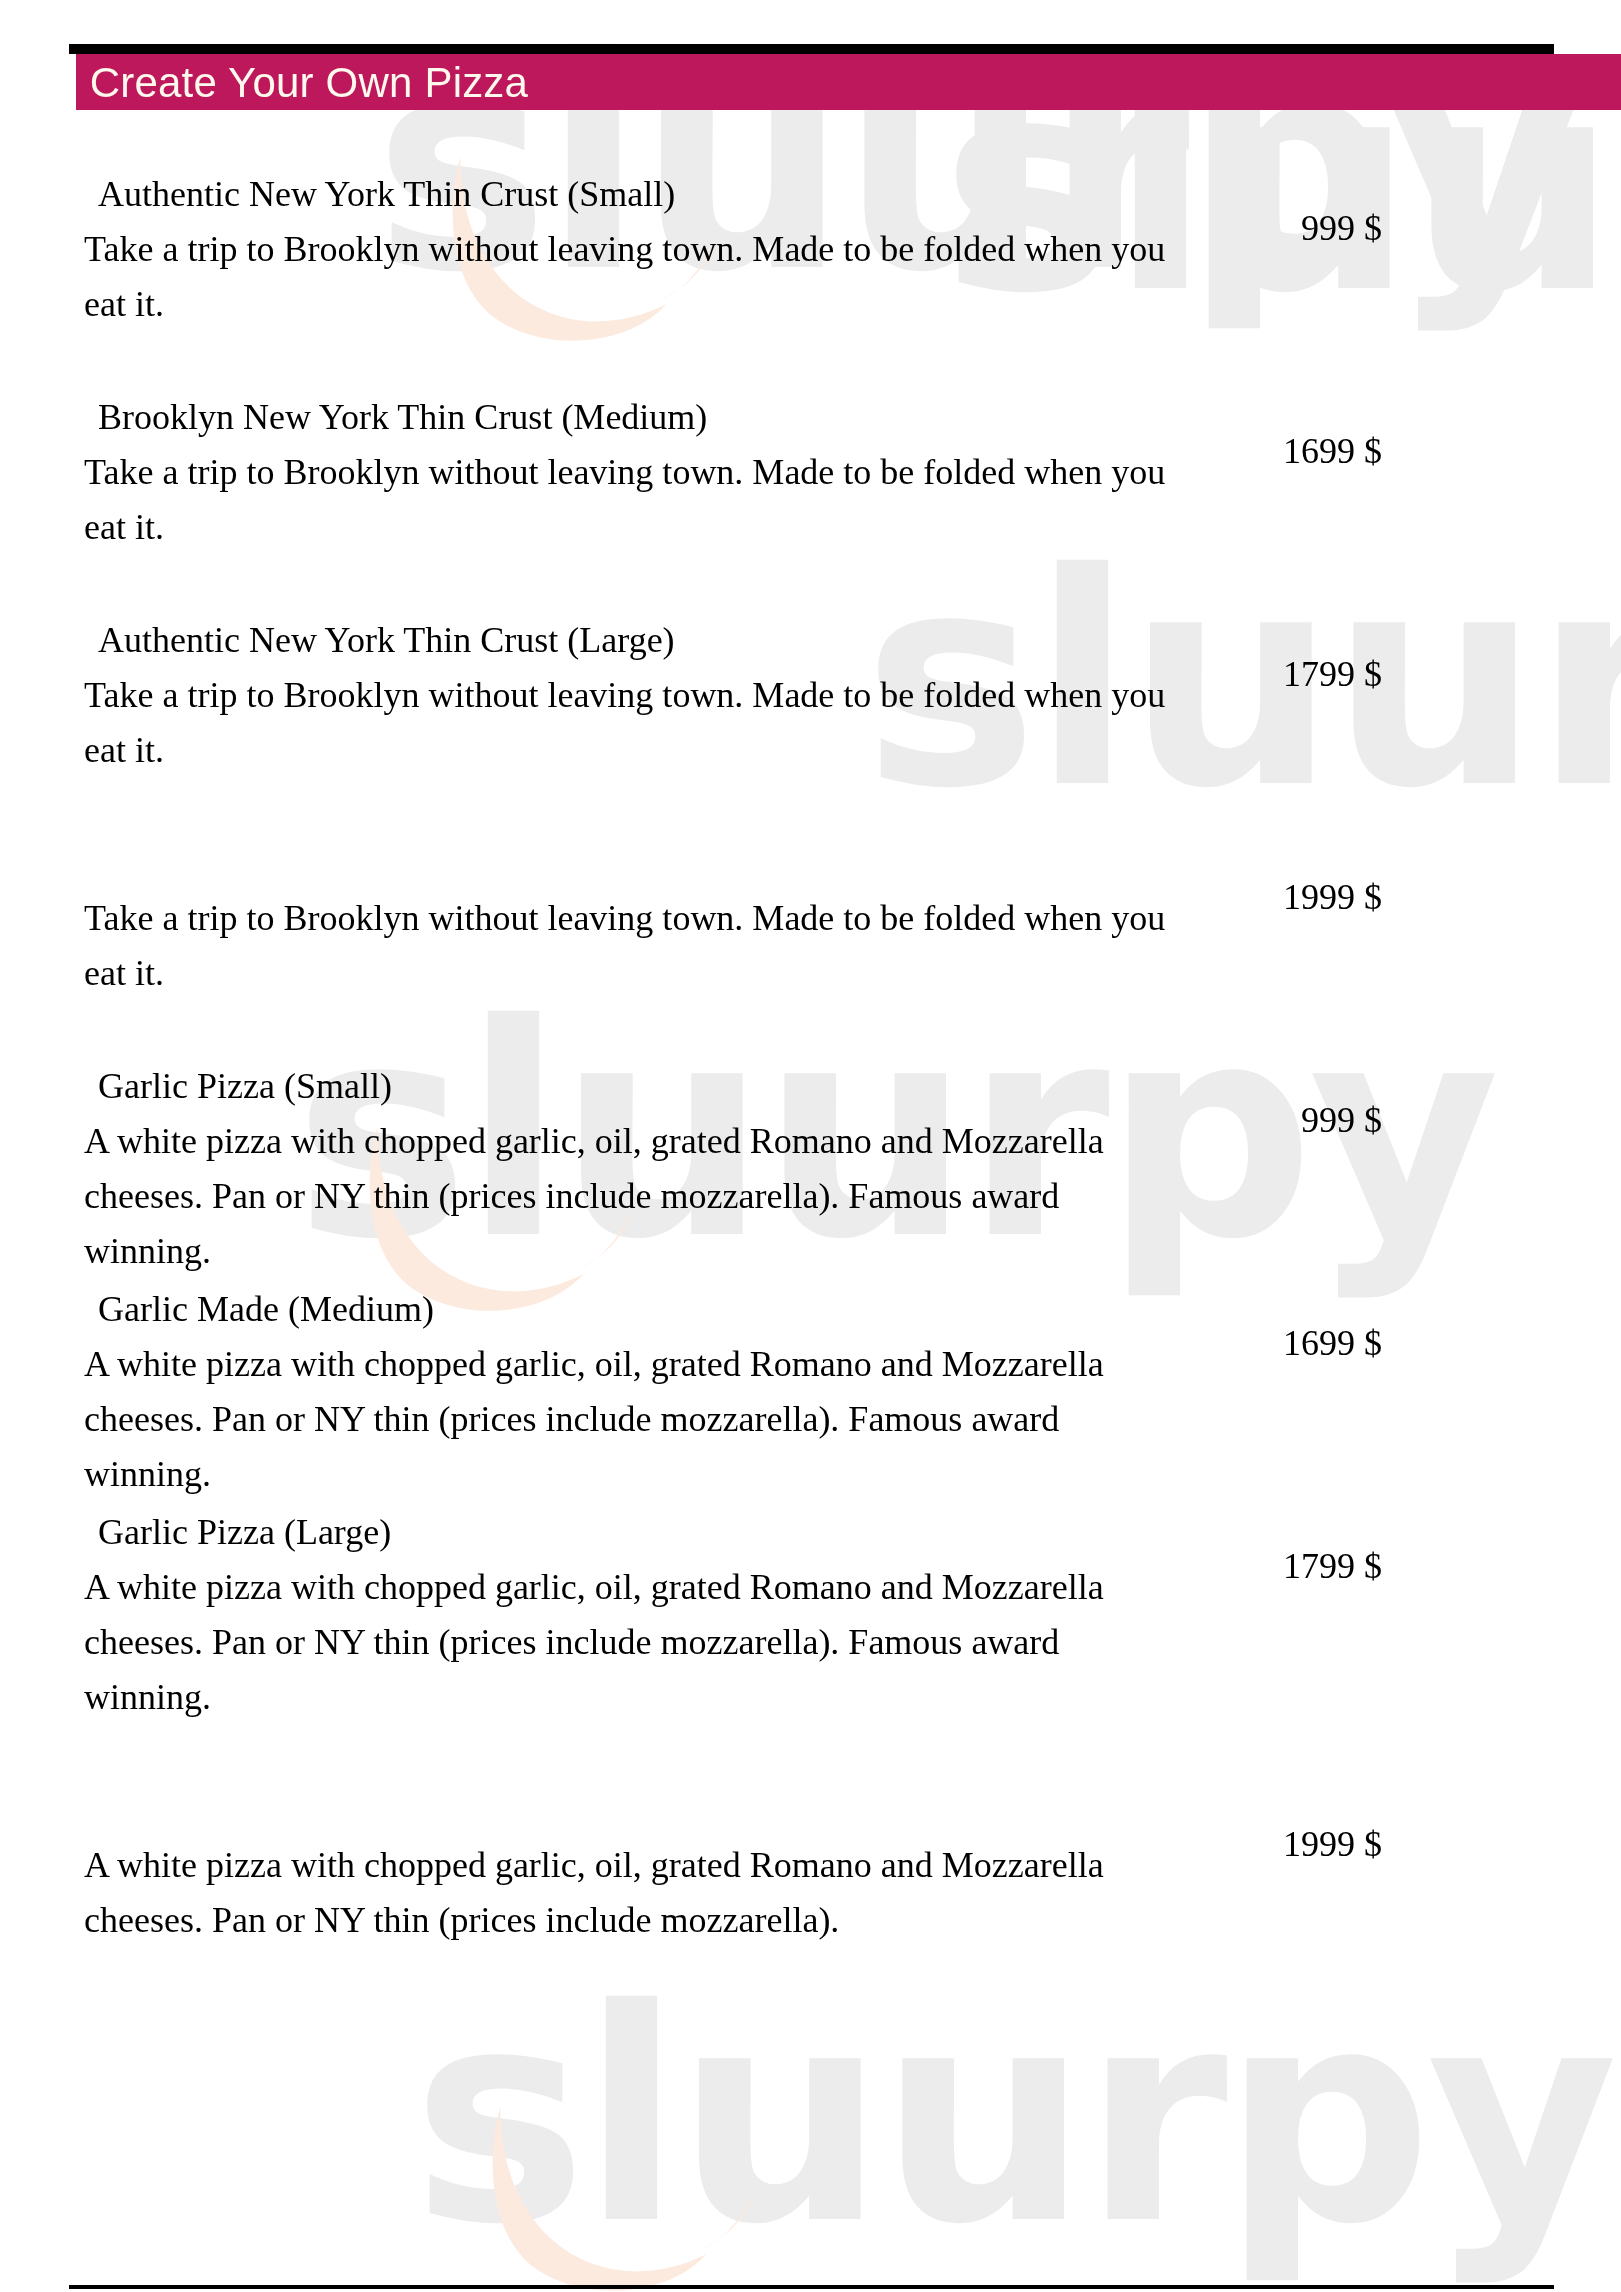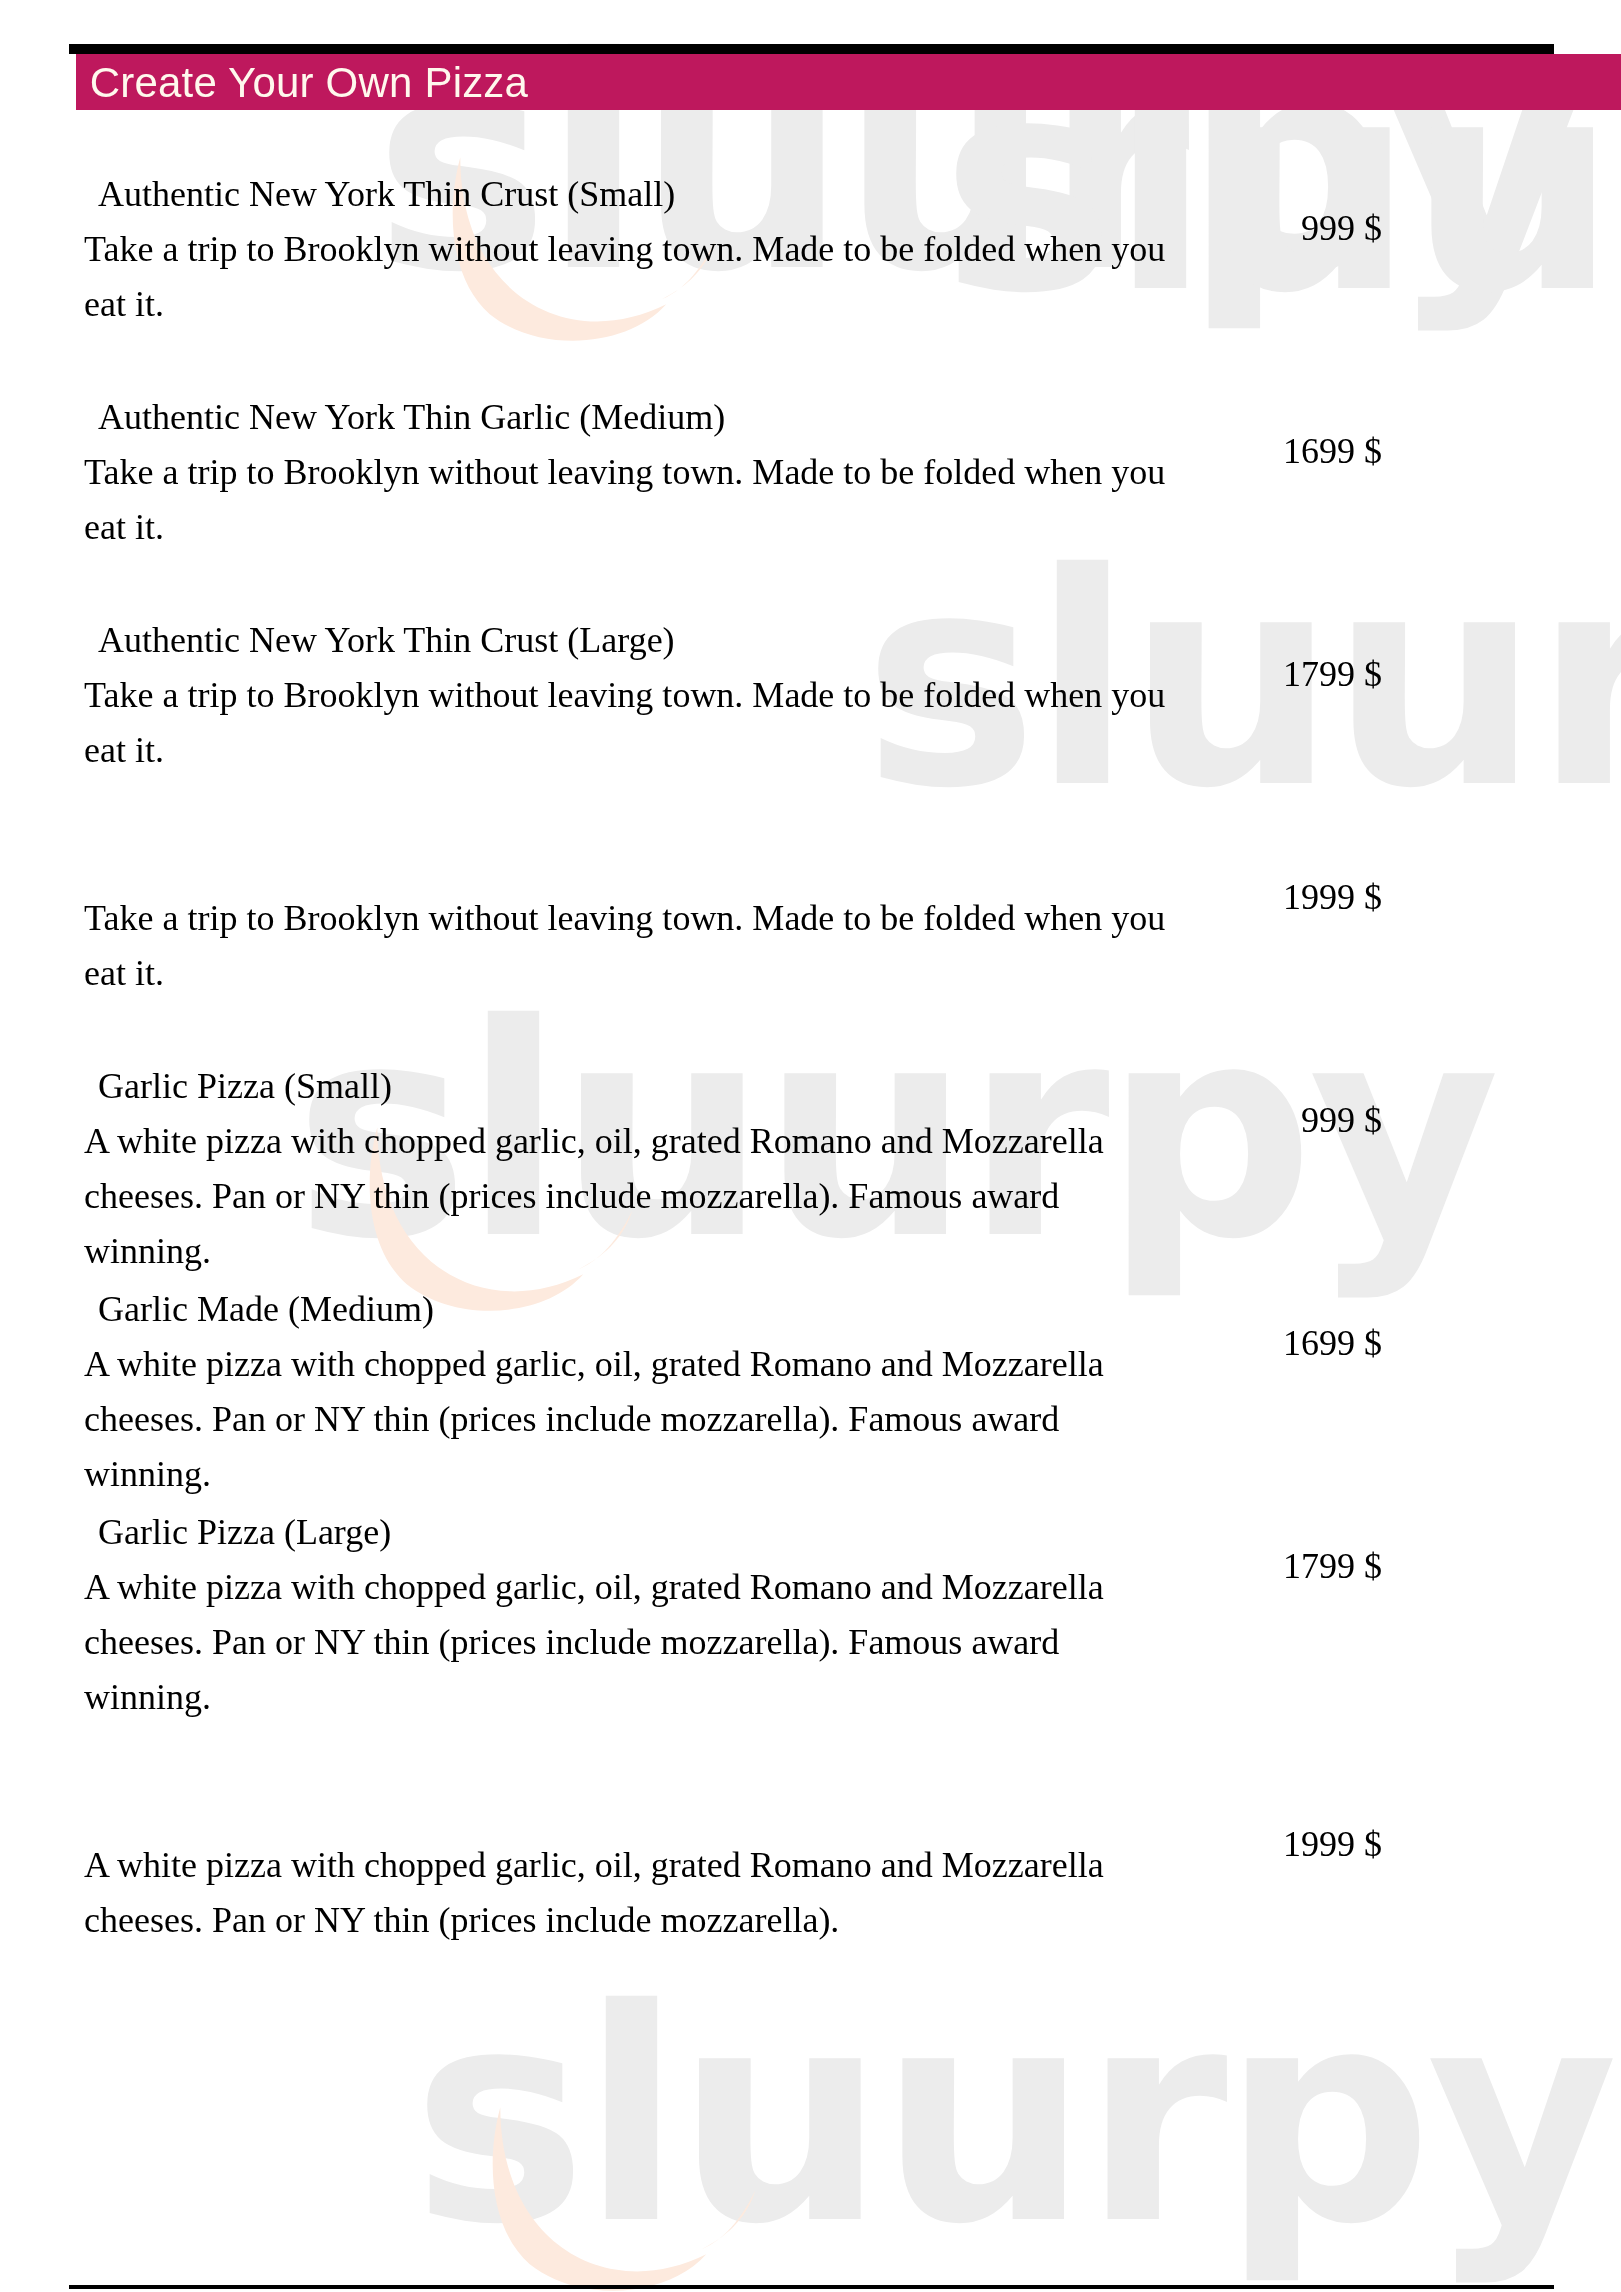--- a/index.html
+++ b/index.html
@@ -199,21 +199,21 @@
         <div class="item-head">
           <span class="item-name">Authentic New York Thin Crust (Small)</span>
           <span class="item-price">999 $</span>
         </div>
         <p class="item-desc">Take a trip to Brooklyn without leaving town. Made to be folded when you eat it.</p>
       </div>
       <div class="spacer-lg"></div>
 
       <div class="menu-item">
         <div class="item-head">
-          <span class="item-name">Authentic New York Thin Garlic (Medium)</span>
+          <span class="item-name">Brooklyn New York Thin Crust (Medium)</span>
           <span class="item-price">1699 $</span>
         </div>
         <p class="item-desc">Take a trip to Brooklyn without leaving town. Made to be folded when you eat it.</p>
       </div>
       <div class="spacer-lg"></div>
 
       <div class="menu-item">
         <div class="item-head">
           <span class="item-name">Authentic New York Thin Crust (Large)</span>
           <span class="item-price">1799 $</span>

